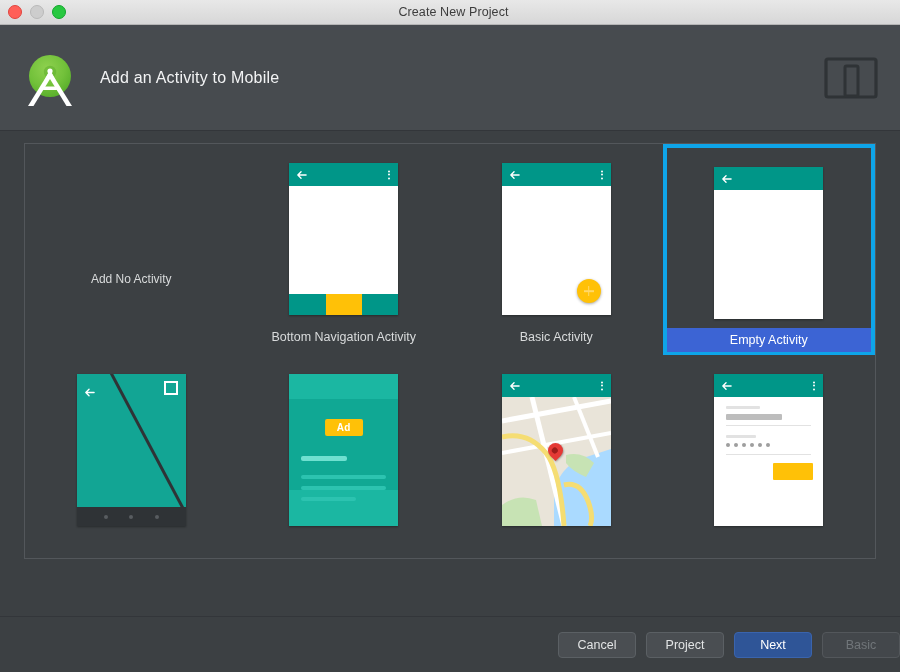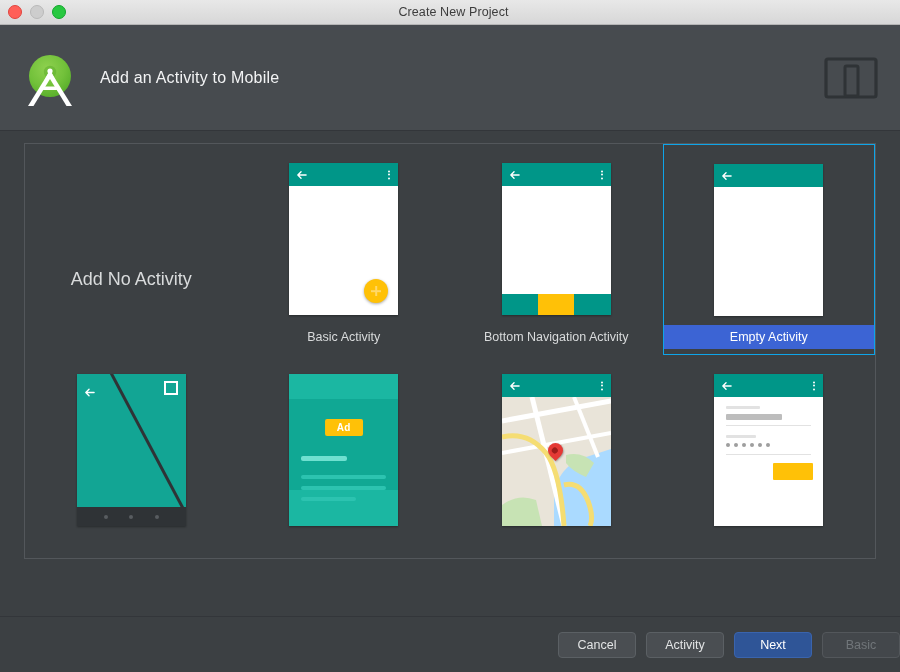--- a/index.html
+++ b/index.html
@@ -121,21 +121,21 @@
   .cell {
     position: relative;
     display: flex;
     flex-direction: column;
     align-items: center;
     justify-content: flex-start;
     box-sizing: border-box;
     padding-top: 19px;
   }
   .cell.selected {
-    border: 1px solid #0ea5e9;
+    border: 4px solid #0ea5e9;
   }
   .thumb-wrap {
     height: 152px;
     display: flex;
     justify-content: center;
     flex: 0 0 auto;
   }
   .cell-label {
     margin-top: 10px;
     font-size: 12.5px;
@@ -149,21 +149,21 @@
   .cell.selected .cell-label {
     background: #3c64d4;
     color: #ffffff;
     margin-top: 9px;
   }
   .cell.no-activity {
     justify-content: center;
     padding-top: 0;
   }
   .no-activity-text {
-    font-size: 18px;
+    font-size: 12px;
     color: #d9dbdc;
     margin-top: 59px;
   }
 
   
   .phone {
     width: 109px;
     height: 152px;
     background: #ffffff;
     position: relative;
@@ -446,47 +446,47 @@
               <div class="appbar">
                 <svg class="back-arrow" viewBox="0 0 12 12">
                   <path d="M11 6 H2 M5.5 2.5 L2 6 L5.5 9.5" fill="none" stroke="#ffffff" stroke-width="1.5" stroke-linecap="round" stroke-linejoin="round"></path>
                 </svg>
                 <span class="overflow-dots">
                   <i></i>
                     <i></i>
                     <i></i>
                 </span>
               </div>
-              <div class="fab"></div>
+              <div class="bottomnav">
+                <span class="seg"></span>
+                <span class="seg active"></span>
+                <span class="seg"></span>
+              </div>
             </div>
           </div>
-          <div class="cell-label">Basic Activity</div>
+          <div class="cell-label">Bottom Navigation Activity</div>
         </div>
 
         <div class="cell">
           <div class="thumb-wrap">
             <div class="phone">
               <div class="appbar">
                 <svg class="back-arrow" viewBox="0 0 12 12">
                   <path d="M11 6 H2 M5.5 2.5 L2 6 L5.5 9.5" fill="none" stroke="#ffffff" stroke-width="1.5" stroke-linecap="round" stroke-linejoin="round"></path>
                 </svg>
                 <span class="overflow-dots">
                   <i></i>
                     <i></i>
                     <i></i>
                 </span>
               </div>
-              <div class="bottomnav">
-                <span class="seg"></span>
-                <span class="seg active"></span>
-                <span class="seg"></span>
-              </div>
+              <div class="fab"></div>
             </div>
           </div>
-          <div class="cell-label">Bottom Navigation Activity</div>
+          <div class="cell-label">Basic Activity</div>
         </div>
 
         <div class="cell selected">
           <div class="thumb-wrap">
             <div class="phone">
               <div class="appbar">
                 <svg class="back-arrow" viewBox="0 0 12 12">
                   <path d="M11 6 H2 M5.5 2.5 L2 6 L5.5 9.5" fill="none" stroke="#ffffff" stroke-width="1.5" stroke-linecap="round" stroke-linejoin="round"></path>
                 </svg>
               </div>
@@ -601,18 +601,18 @@
           </div>
           <div class="cell-label" style="visibility:hidden;">Login Activity</div>
         </div>
 
       </div>
     </div>
   </div>
 
   <div id="footer">
     <div class="btn">Cancel</div>
-    <div class="btn">Activity</div>
+    <div class="btn">Project</div>
     <div class="btn default">Next</div>
     <div class="btn disabled">Basic</div>
   </div>
 
 </div>
 
 </body></html>

